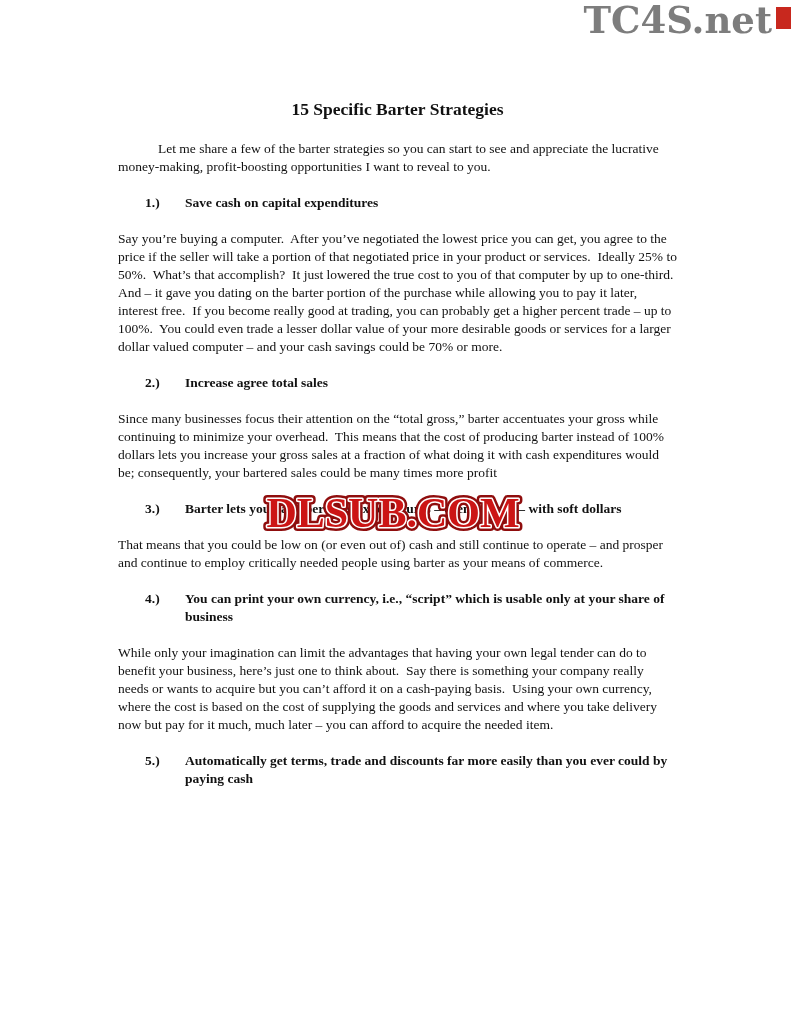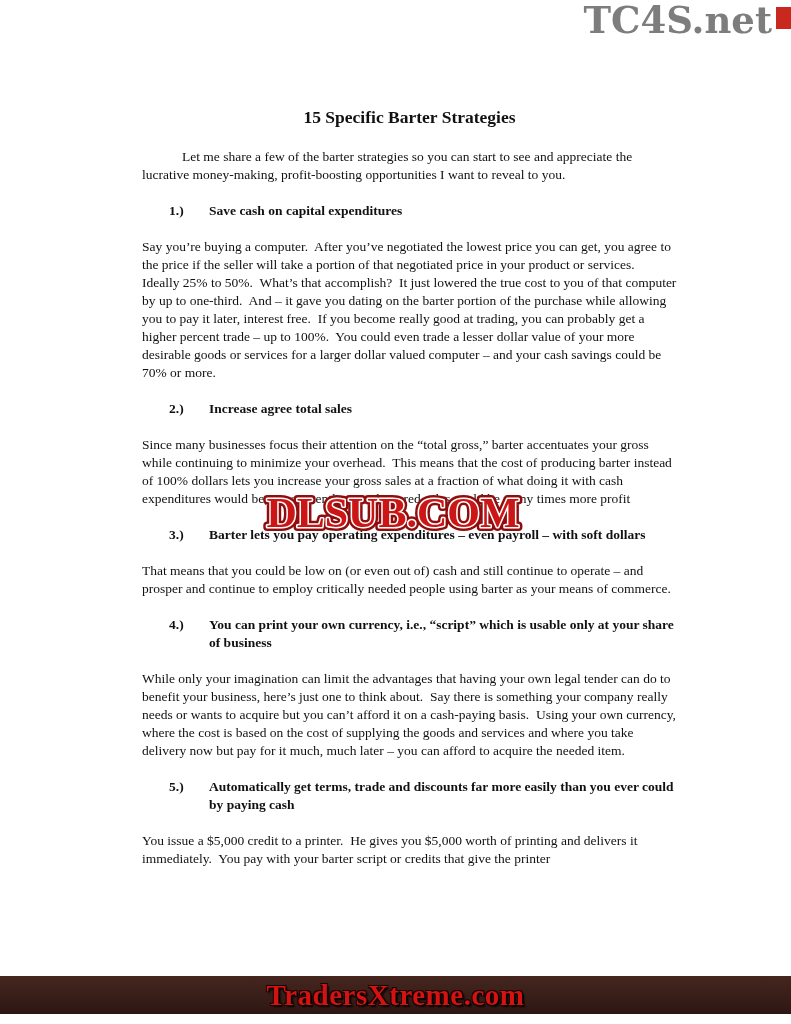--- a/index.html
+++ b/index.html
@@ -10,33 +10,32 @@
     background: #ffffff;
     font-family: "Liberation Serif", serif;
     position: relative;
     overflow: hidden;
   }
   .page {
     position: relative;
     width: 791px;
     height: 1024px;
     background: #ffffff;
-    padding-left: 24px;
   }
   .content {
     padding: 95px 114px 0 118px;
     color: #111111;
     font-size: 13.5px;
     line-height: 18px;
   }
   .title {
     font-size: 17.5px;
     font-weight: bold;
     text-align: center;
-    margin: 12px 0 0 0;
+    margin: 4px 0 0 0;
     line-height: 20px;
   }
   .para {
     margin: 18px 0 0 0;
     white-space: pre-wrap;
     font-family: Liberation Serif, serif;
   }
   .intro {
     margin-top: 21px;
     text-indent: 40px;
@@ -169,25 +168,21 @@
     <div class="strategy-heading">
       <span class="num">4.)</span>
       <span class="htext">You can print your own currency, i.e., “script” which is usable only at your share of business</span>
     </div>
     <p class="para">While only your imagination can limit the advantages that having your own legal tender can do to benefit your business, here’s just one to think about.  Say there is something your company really needs or wants to acquire but you can’t afford it on a cash-paying basis.  Using your own currency, where the cost is based on the cost of supplying the goods and services and where you take delivery now but pay for it much, much later – you can afford to acquire the needed item.</p>
 
     <div class="strategy-heading">
       <span class="num">5.)</span>
       <span class="htext">Automatically get terms, trade and discounts far more easily than you ever could by paying cash</span>
     </div>
-    <p class="para">You issue a $5,000 credit to a printer.  He gives you $5,000 worth of printing and delivers it immediately.  You pay with your barter script or credits that give the printer</p>
   </div>
 
   <svg class="wm-middle" width="300" height="56" aria-hidden="true">
     <text class="stamp-outer" x="150" y="41" text-anchor="middle">DLSUB.COM</text>
     <text class="stamp-inner" x="150" y="41" text-anchor="middle">DLSUB.COM</text>
   </svg>
 
-  <div class="wm-bottom">
-    <span class="tx-text">TradersXtreme.com</span>
-  </div>
 
 </div>
 
 </body></html>

